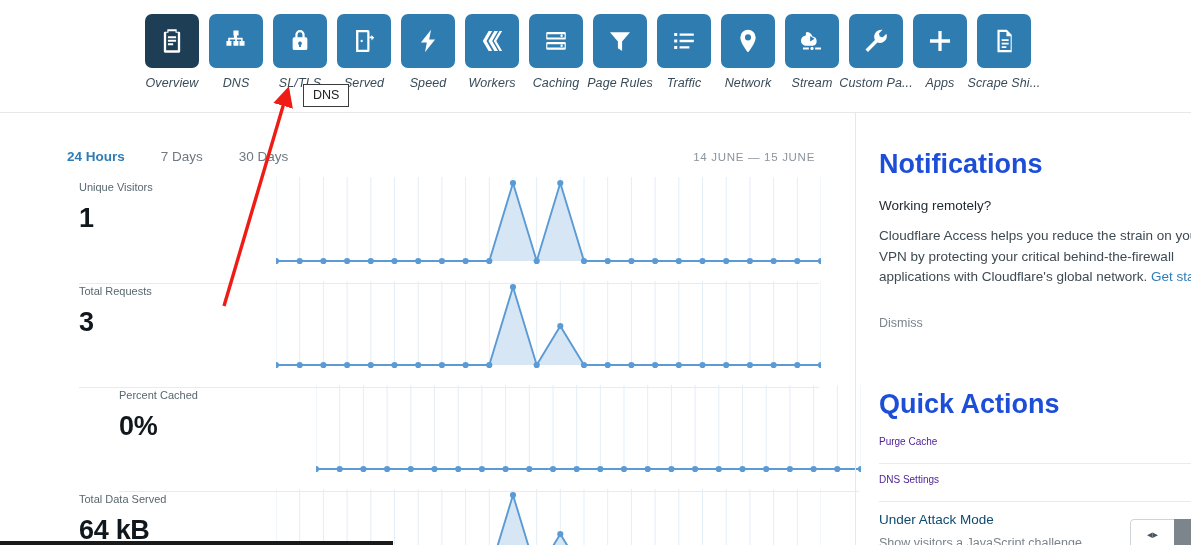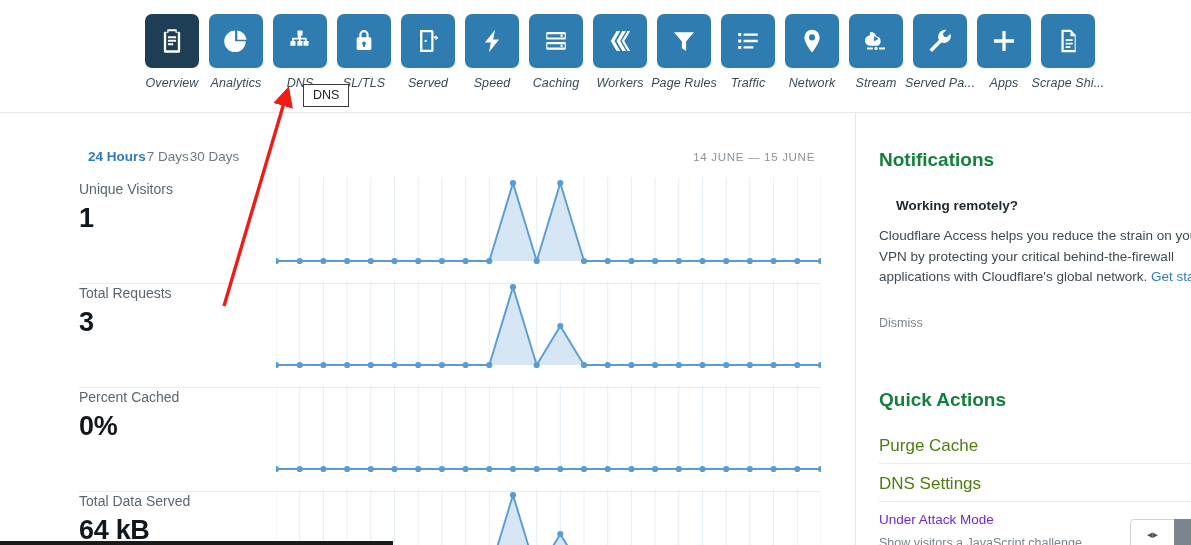--- a/index.html
+++ b/index.html
@@ -61,22 +61,22 @@
   .left-pane {
     position: absolute; left: 0; top: 0; width: 855px; height: 432px;
   }
   .divider-v {
     position: absolute; left: 855px; top: 0; width: 1px; height: 432px;
     background: #e5e7e9;
   }
 
   
   .filters {
-    position: absolute; left: 88px; top: 36px;
-    display: flex; align-items: baseline; gap: 1px;
+    position: absolute; left: 67px; top: 36px;
+    display: flex; align-items: baseline; gap: 36px;
   }
   .filter {
     font-size: 13.5px; color: #6d7880; cursor: pointer; white-space: nowrap;
   }
   .filter.active { color: #2f7cb8; font-weight: bold; }
 
   .daterange {
     position: absolute; right: 40px; top: 38px;
     font-size: 11.5px; color: #8a949c; letter-spacing: .7px;
     white-space: nowrap;
@@ -85,64 +85,64 @@
   
   .metric {
     position: absolute; left: 0; width: 855px; height: 106px;
   }
   .metric + .metric { }
   .metric-sep {
     position: absolute; left: 79px; width: 740px; height: 1px;
     background: #e8eaec;
   }
   .metric-label {
-    position: absolute; left: 79px; font-size: 14px;
+    position: absolute; left: 79px; font-size: 11px;
     color: #58676f; white-space: nowrap;
   }
   .metric-value {
     position: absolute; left: 79px; font-size: 27px;
     color: #11181d; font-weight: bold; letter-spacing: -.3px;
   }
   .chart-holder {
     position: absolute; left: 276px; width: 545px;
   }
   .chart-holder svg { display: block; }
 
   
   .right-pane {
     position: absolute; left: 856px; top: 0; width: 335px; height: 432px;
     padding: 0; overflow: hidden;
   }
   .side-h {
-    position: absolute; left: 23px; font-size: 19px;
-    color: #15803d; font-weight: bold; white-space: nowrap;
+    position: absolute; left: 23px; font-size: 27px;
+    color: #1d4ed8; font-weight: bold; white-space: nowrap;
   }
   .notif-title {
     position: absolute; left: 23px; top: 85px;
-    font-size: 13.5px; font-weight: bold; color: #1d272e; white-space: nowrap; margin-left: 17px;
+    font-size: 13.5px; font-weight: normal; color: #1d272e; white-space: nowrap;
   }
   .notif-body {
     position: absolute; left: 23px; top: 113px; width: 352px;
     font-size: 13.5px; line-height: 20.5px; color: #3e4a52;
   }
   .notif-body a { color: #2f7cb8; text-decoration: none; }
   .dismiss {
     position: absolute; left: 23px; top: 203px;
     font-size: 12.5px; color: #7b858c; cursor: pointer; text-align: center;
   }
   .qa-item {
-    position: absolute; left: 23px; font-size: 17px;
-    color: #4d7c0f; cursor: pointer; white-space: nowrap;
+    position: absolute; left: 23px; font-size: 10px;
+    color: #4c1d95; cursor: pointer; white-space: nowrap;
   }
   .qa-sep {
     position: absolute; left: 23px; width: 312px; height: 1px; background: #e8eaec;
   }
   .qa-static {
     position: absolute; left: 23px; font-size: 13.5px;
-    color: #6d28d9; white-space: nowrap;
+    color: #0c4a6e; white-space: nowrap;
   }
   .qa-sub {
     position: absolute; left: 23px; font-size: 12.5px;
     color: #7b858c; white-space: nowrap;
   }
 
   
   .toggle-wrap {
     position: absolute; left: 1130px; top: 519px;
     display: flex; align-items: stretch; height: 30px;
@@ -178,28 +178,20 @@
           <div class="nav-tile active">
             <svg width="28" height="28" viewBox="0 0 24 24" fill="#ffffff">
               <path d="M8 2h8v2h2a1 1 0 011 1v16a1 1 0 01-1 1H6a1 1 0 01-1-1V5a1 1 0 011-1h2V2zm1 1.6V5H7v15h10V5h-2V3.6H9zM8.5 8h7v1.6h-7V8zm0 3h7v1.6h-7V11zm0 3h4.5v1.6H8.5V14z"></path>
             </svg>
           </div>
           <div class="nav-label">Overview</div>
         </div>
         <div class="nav-item">
           <div class="nav-tile">
             <svg width="28" height="28" viewBox="0 0 24 24" fill="#ffffff">
-              <path d="M11.2 3.1v9.1h9.1a9.2 9.2 0 11-9.1-9.1zm1.9-.1a9.2 9.2 0 018 8h-8V3z"></path>
-            </svg>
-          </div>
-          <div class="nav-label">Analytics</div>
-        </div>
-        <div class="nav-item">
-          <div class="nav-tile">
-            <svg width="28" height="28" viewBox="0 0 24 24" fill="#ffffff">
               <path d="M9.8 3h4.4v4.2h-1.4v2.1h4.9v2.6h1.6v4.2h-4.3v-4.2h1.4v-1.2H12.7v1.2h1.4v4.2H9.8v-4.2h1.5v-1.2H6.7v1.2h1.4v4.2H3.8v-4.2h1.5v-2.6h4.9V7.2H9.8V3z"></path>
             </svg>
           </div>
           <div class="nav-label">DNS</div>
         </div>
         <div class="nav-item">
           <div class="nav-tile">
             <svg width="28" height="28" viewBox="0 0 24 24" fill="#ffffff">
               <path d="M12 2.6a4 4 0 014 4v2.2h.9a1.4 1.4 0 011.4 1.4v8.2a1.4 1.4 0 01-1.4 1.4H7.1a1.4 1.4 0 01-1.4-1.4v-8.2A1.4 1.4 0 017.1 8.8H8V6.6a4 4 0 014-4zm0 1.9a2.1 2.1 0 00-2.1 2.1v2.2h4.2V6.6A2.1 2.1 0 0012 4.5zm0 8a1.6 1.6 0 00-.8 3v1.7h1.6v-1.7a1.6 1.6 0 00-.8-3z"></path>
             </svg>
@@ -218,36 +210,36 @@
           <div class="nav-tile">
             <svg width="28" height="28" viewBox="0 0 24 24" fill="#ffffff">
               <path d="M14.6 2.3L5.9 13.2h5.1l-1.6 8.5 8.7-11h-5.1l1.6-8.4z"></path>
             </svg>
           </div>
           <div class="nav-label">Speed</div>
         </div>
         <div class="nav-item">
           <div class="nav-tile">
             <svg width="28" height="28" viewBox="0 0 24 24" fill="#ffffff">
+              <path d="M9.1 3.4l-5 8.6 5 8.6h3.1L7.3 12l4.9-8.6H9.1zm4.9 0l-5 8.6 5 8.6h3.1L12.2 12l4.9-8.6H14zm4.5 0l-5 8.6 5 8.6h2.2l-5-8.6 5-8.6h-2.2z"></path>
+            </svg>
+          </div>
+          <div class="nav-label">Workers</div>
+        </div>
+        <div class="nav-item">
+          <div class="nav-tile">
+            <svg width="28" height="28" viewBox="0 0 24 24" fill="#ffffff">
               <path d="M4.6 4.3h14.8a1 1 0 011 1v4.5a1 1 0 01-1 1H4.6a1 1 0 01-1-1V5.3a1 1 0 011-1zm0 1.9v2.7h14.8V6.2H4.6zm12.2.3a1 1 0 110 2.1 1 1 0 010-2.1zM4.6 12.9h14.8a1 1 0 011 1v4.5a1 1 0 01-1 1H4.6a1 1 0 01-1-1v-4.5a1 1 0 011-1zm0 1.9v2.7h14.8v-2.7H4.6zm12.2.3a1 1 0 110 2.1 1 1 0 010-2.1z"></path>
             </svg>
           </div>
           <div class="nav-label">Caching</div>
         </div>
         <div class="nav-item">
           <div class="nav-tile">
             <svg width="28" height="28" viewBox="0 0 24 24" fill="#ffffff">
-              <path d="M9.1 3.4l-5 8.6 5 8.6h3.1L7.3 12l4.9-8.6H9.1zm4.9 0l-5 8.6 5 8.6h3.1L12.2 12l4.9-8.6H14zm4.5 0l-5 8.6 5 8.6h2.2l-5-8.6 5-8.6h-2.2z"></path>
-            </svg>
-          </div>
-          <div class="nav-label">Workers</div>
-        </div>
-        <div class="nav-item">
-          <div class="nav-tile">
-            <svg width="28" height="28" viewBox="0 0 24 24" fill="#ffffff">
               <path d="M3.4 4.4h17.2l-6.8 8v8.2l-3.6-2.4v-5.8l-6.8-8z"></path>
             </svg>
           </div>
           <div class="nav-label">Page Rules</div>
         </div>
         <div class="nav-item">
           <div class="nav-tile">
             <svg width="28" height="28" viewBox="0 0 24 24" fill="#ffffff">
               <path d="M3.6 5.2h2.6v2.6H3.6V5.2zm4.6 .3h12.2v2H8.2v-2zM3.6 10.7h2.6v2.6H3.6v-2.6zm4.6 .3h12.2v2H8.2v-2zM3.6 16.2h2.6v2.6H3.6v-2.6zm4.6 .3h8.4v2H8.2v-2z"></path>
             </svg>
@@ -269,21 +261,21 @@
             </svg>
           </div>
           <div class="nav-label">Stream</div>
         </div>
         <div class="nav-item">
           <div class="nav-tile">
             <svg width="28" height="28" viewBox="0 0 24 24" fill="#ffffff">
               <path d="M16.4 2.4a6 6 0 00-5.3 8.8L3 19.3l2.1 2.1 8.1-8.1a6 6 0 007.7-7.6l-3.1 3.1-2.6-.7-.7-2.6 3.1-3.1a6 6 0 00-1.2 0z"></path>
             </svg>
           </div>
-          <div class="nav-label">Served Pa...</div>
+          <div class="nav-label">Custom Pa...</div>
         </div>
         <div class="nav-item">
           <div class="nav-tile">
             <svg width="28" height="28" viewBox="0 0 24 24" fill="#ffffff">
               <path d="M10.6 3.4h2.8v7.2h7.2v2.8h-7.2v7.2h-2.8v-7.2H3.4v-2.8h7.2V3.4z"></path>
             </svg>
           </div>
           <div class="nav-label">Apps</div>
         </div>
         <div class="nav-item">
@@ -422,21 +414,21 @@
                 <circle cx="426.5" cy="84.0" r="3.1" fill="#5b9bd5"></circle>
                 <circle cx="450.2" cy="84.0" r="3.1" fill="#5b9bd5"></circle>
                 <circle cx="473.9" cy="84.0" r="3.1" fill="#5b9bd5"></circle>
                 <circle cx="497.6" cy="84.0" r="3.1" fill="#5b9bd5"></circle>
                 <circle cx="521.3" cy="84.0" r="3.1" fill="#5b9bd5"></circle>
                 <circle cx="545.0" cy="84.0" r="3.1" fill="#5b9bd5"></circle>
               </svg>
             </div>
             <div class="metric-sep" style="top: 102px;"></div>
           </div>
-          <div class="metric" style="top: 276px;">
+          <div class="metric" style="top: 276px; margin-left: 40px;">
             <div class="metric-label" style="top: 0px;">Percent Cached</div>
             <div class="metric-value" style="top: 22px;">0%</div>
             <div class="chart-holder" style="top: -4px;">
               <svg width="545" height="90">
                 <line x1="0.0" y1="0" x2="0.0" y2="84.0" stroke="#e3eef7" stroke-width="1"></line>
                 <line x1="23.7" y1="0" x2="23.7" y2="84.0" stroke="#e3eef7" stroke-width="1"></line>
                 <line x1="47.4" y1="0" x2="47.4" y2="84.0" stroke="#e3eef7" stroke-width="1"></line>
                 <line x1="71.1" y1="0" x2="71.1" y2="84.0" stroke="#e3eef7" stroke-width="1"></line>
                 <line x1="94.8" y1="0" x2="94.8" y2="84.0" stroke="#e3eef7" stroke-width="1"></line>
                 <line x1="118.5" y1="0" x2="118.5" y2="84.0" stroke="#e3eef7" stroke-width="1"></line>

